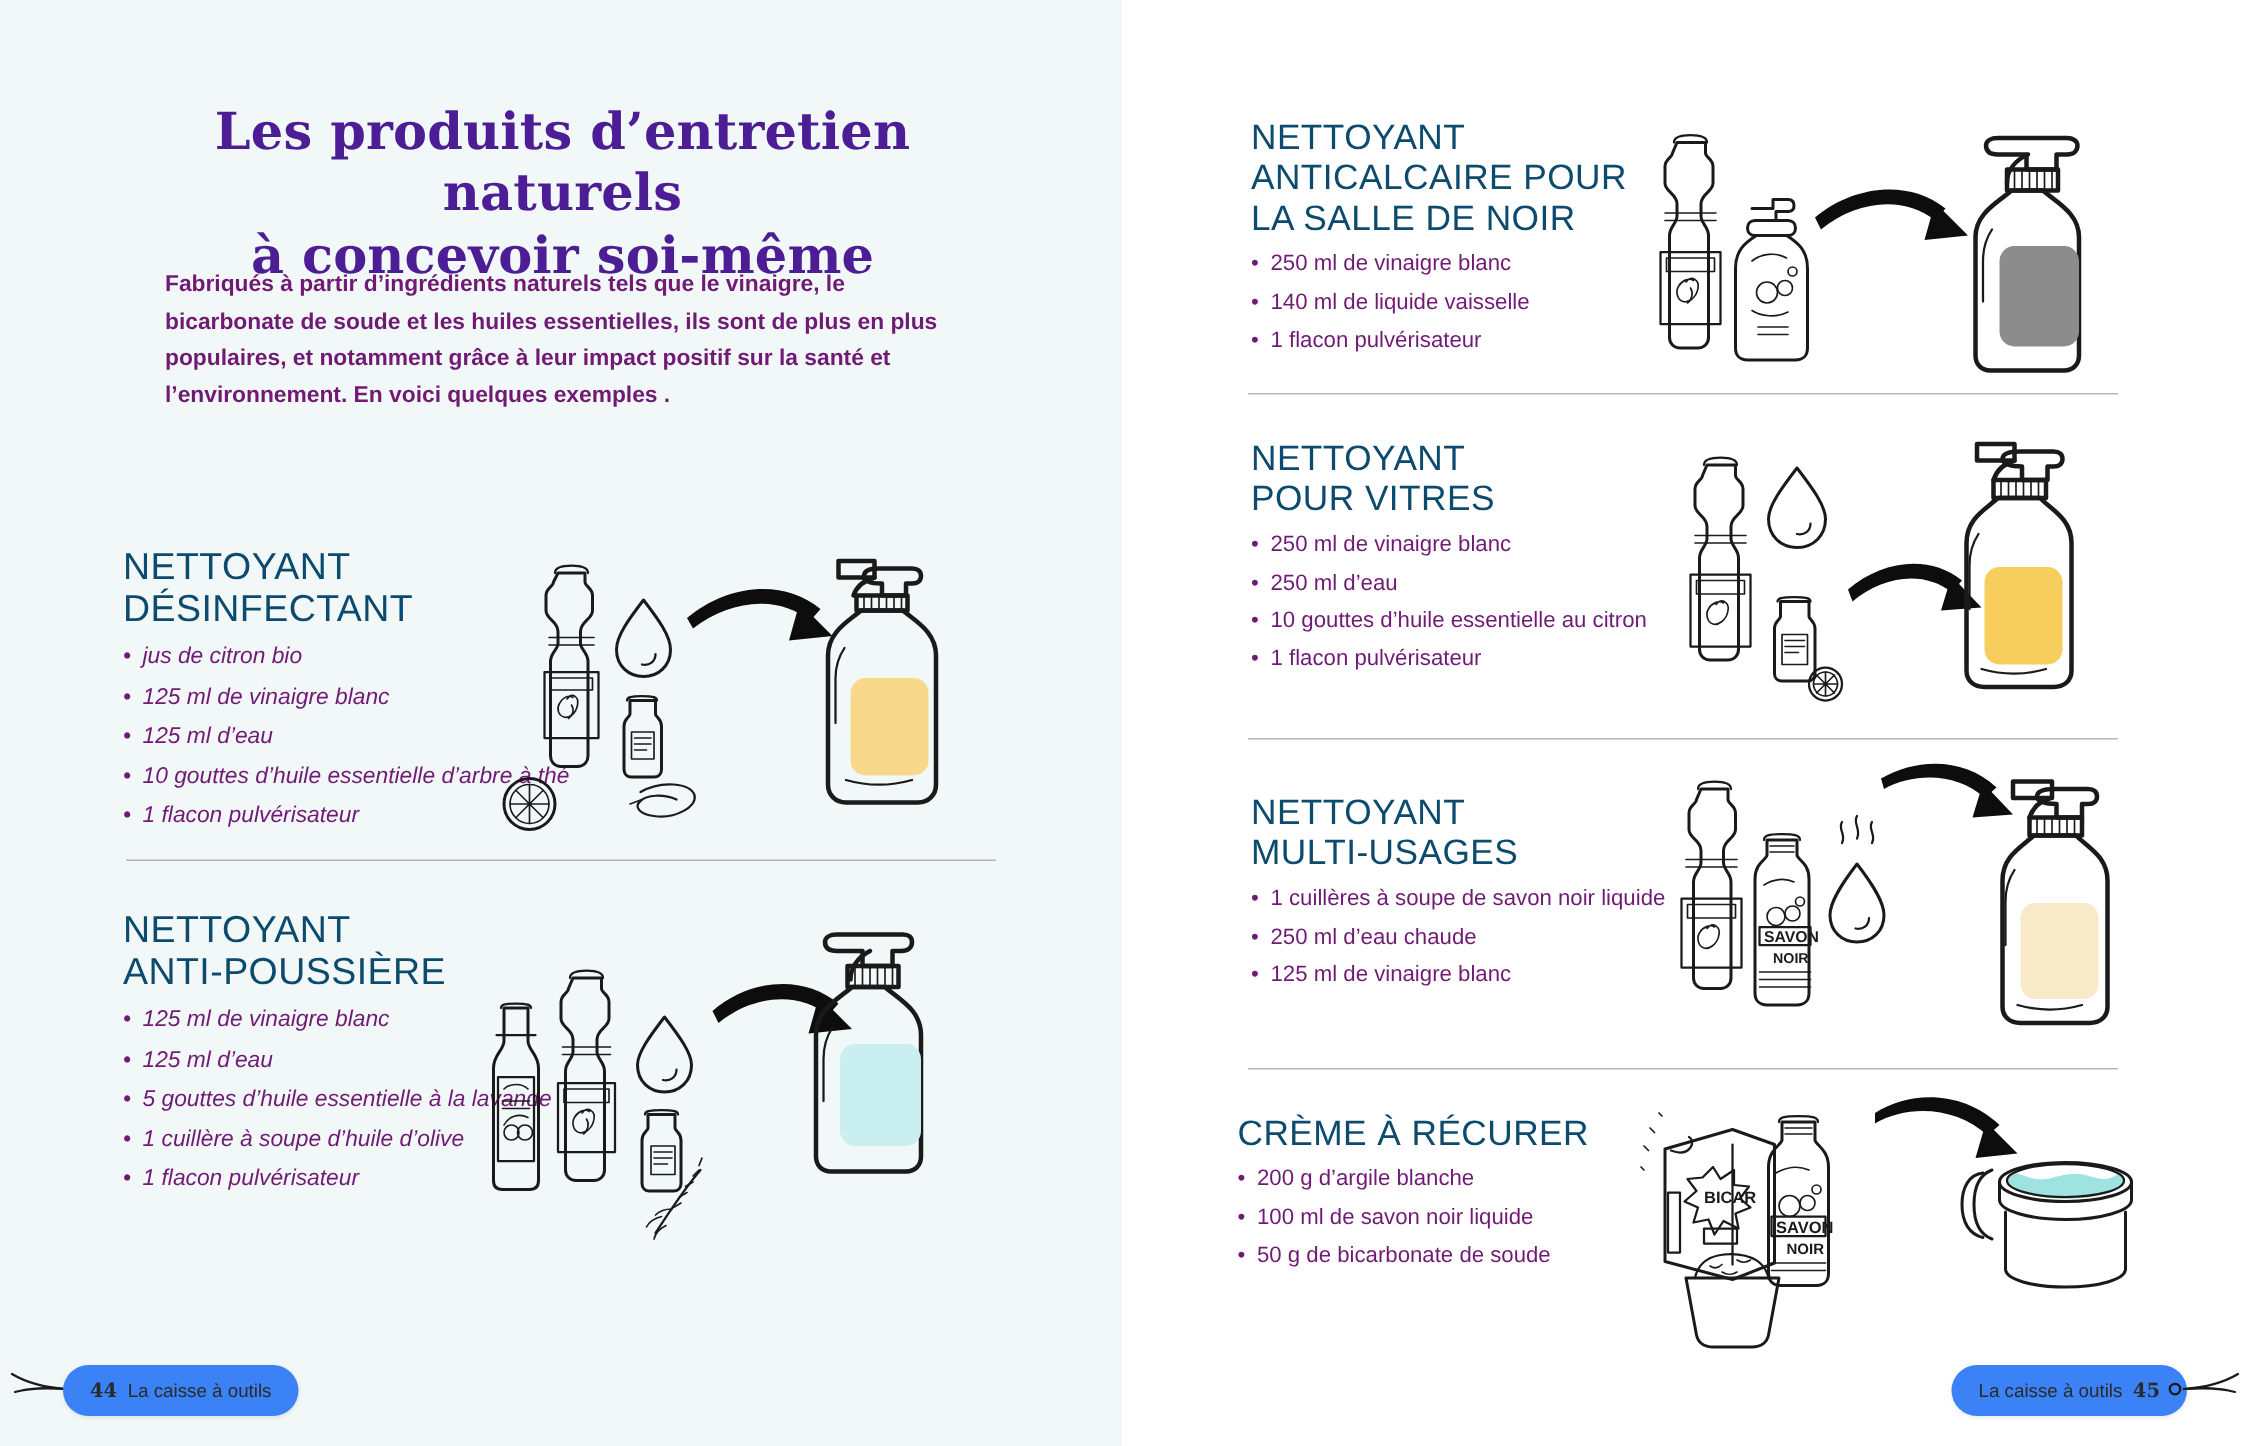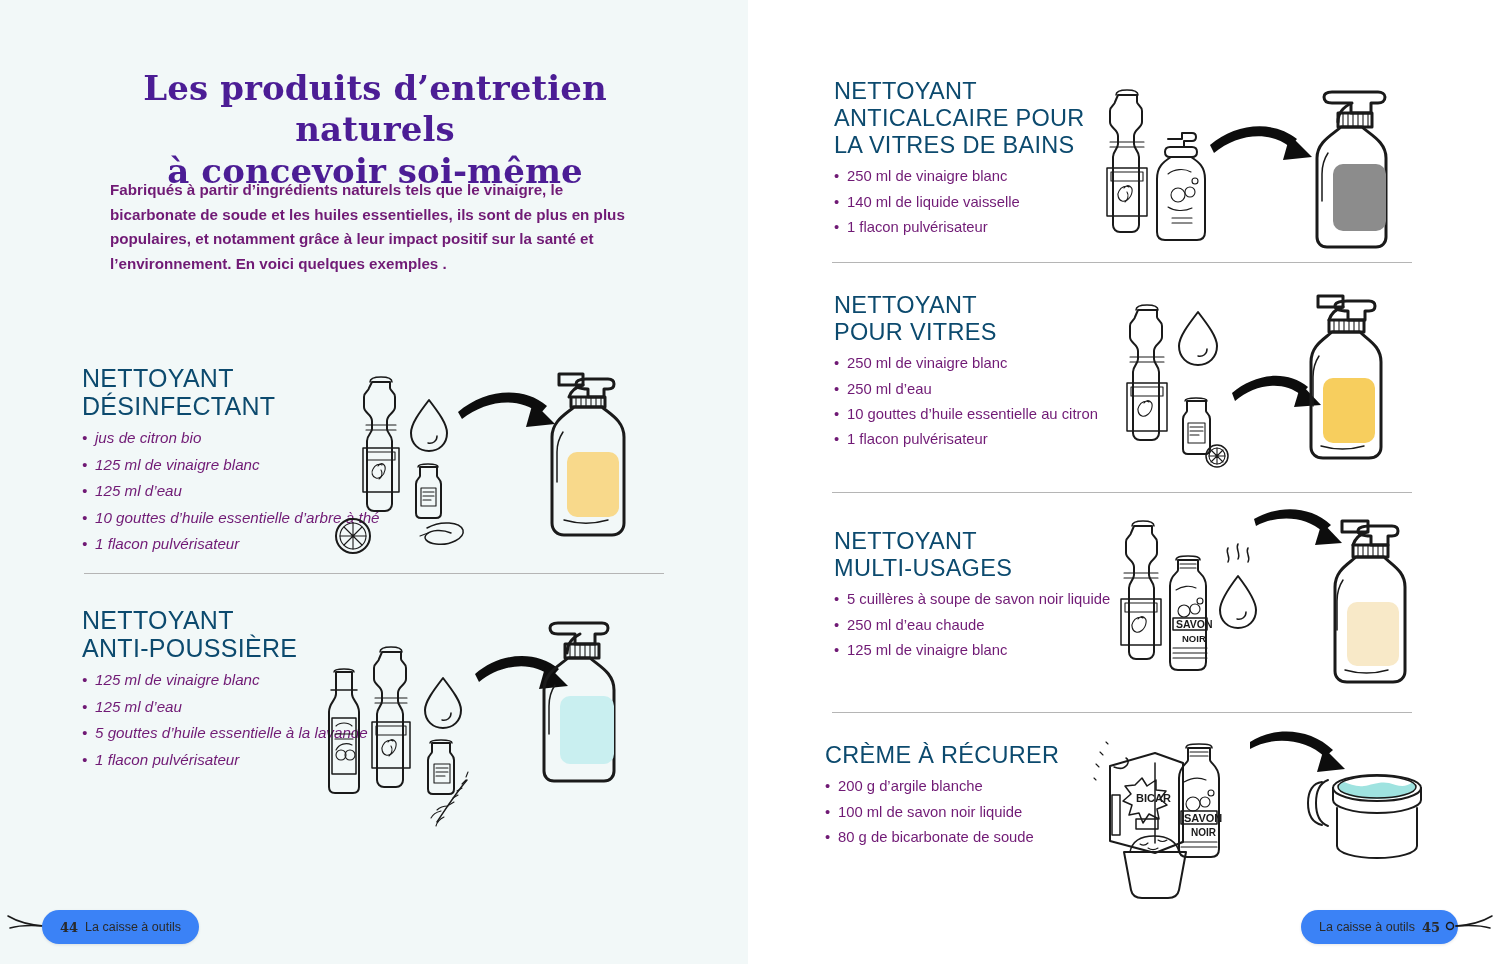--- a/index.html
+++ b/index.html
@@ -138,20 +138,21 @@
 
     <div class="sec" style="left:82px;top:606px;width:300px;">
       <h2 class="l-h">
         <span>NETTOYANT</span><br>
         <span>ANTI-POUSSIÈRE</span>
       </h2>
       <ul class="ing l-ing">
         <li>125 ml de vinaigre blanc</li>
         <li>125 ml d’eau</li>
         <li>5 gouttes d’huile essentielle à la lavande</li>
+        <li>1 cuillère à soupe d’huile d’olive</li>
         <li>1 flacon pulvérisateur</li>
       </ul>
     </div>
 
     <div class="art" style="left:320px;top:612px;">
       <svg width="345" height="220" viewBox="0 0 345 220">
 
         <g>
           <path class="ln w2" d="M16 60h16v22c0 6 7 9 7 18v75c0 4-2 6-6 6H15c-4 0-6-2-6-6V100c0-9 7-12 7-18z"></path>
           <path class="ln w15" d="M14 60c0-2 2-3 10-3s10 1 10 3M11 78h26"></path>
@@ -218,21 +219,21 @@
       <span>La caisse à outils</span>
     </div>
   </div>
 
   <div class="page page-right">
 
     <div class="sec" style="left:86px;top:78px;width:290px;">
       <h2 class="r-h">
         <span>NETTOYANT</span><br>
         <span>ANTICALCAIRE POUR</span><br>
-        <span>LA VITRES DE BAINS</span>
+        <span>LA SALLE DE NOIR</span>
       </h2>
       <ul class="ing r-ing">
         <li>250 ml de vinaigre blanc</li>
         <li>140 ml de liquide vaisselle</li>
         <li>1 flacon pulvérisateur</li>
       </ul>
     </div>
 
     <div class="art" style="left:352px;top:82px;">
       <svg width="330" height="180" viewBox="0 0 330 180">
@@ -331,21 +332,21 @@
     </div>
 
     <div class="rule" style="left:84px;top:492px;width:580px;"></div>
 
     <div class="sec" style="left:86px;top:528px;width:300px;">
       <h2 class="r-h">
         <span>NETTOYANT</span><br>
         <span>MULTI-USAGES</span>
       </h2>
       <ul class="ing r-ing">
-        <li>5 cuillères à soupe de savon noir liquide</li>
+        <li>1 cuillères à soupe de savon noir liquide</li>
         <li>250 ml d’eau chaude</li>
         <li>125 ml de vinaigre blanc</li>
       </ul>
     </div>
 
     <div class="art" style="left:368px;top:508px;">
       <svg width="330" height="200" viewBox="0 0 330 200">
         <g>
           <path class="ln w2" d="M18 18h18v7c0 3 5 4 5 9v11c0 6-8 7-8 14v8c0 5 5 7 5 13v64c0 4-3 7-7 7H20c-4 0-7-3-7-7V80c0-6 5-8 5-13v-8c0-7-8-8-8-14V34c0-5 5-6 5-9z"></path>
           <path class="ln w15" d="M16 18c0-3 3-5 11-5s11 2 11 5"></path>
@@ -394,21 +395,21 @@
 
     <div class="rule" style="left:84px;top:712px;width:580px;"></div>
 
     <div class="sec" style="left:77px;top:742px;width:300px;">
       <h2 class="r-h">
         <span>CRÈME À RÉCURER</span>
       </h2>
       <ul class="ing r-ing">
         <li>200 g d’argile blanche</li>
         <li>100 ml de savon noir liquide</li>
-        <li>80 g de bicarbonate de soude</li>
+        <li>50 g de bicarbonate de soude</li>
       </ul>
     </div>
 
     <div class="art" style="left:342px;top:730px;">
       <svg width="335" height="170" viewBox="0 0 335 170">
         <g>
           <path class="ln w1" d="M10 22l3 3M6 34l3 3M16 12l2 2M4 48l2 2"></path>
         </g>
         <g>
           <path class="ln w2" d="M20 36l45-13 28 10v79l-28 11-45-12z"></path>

